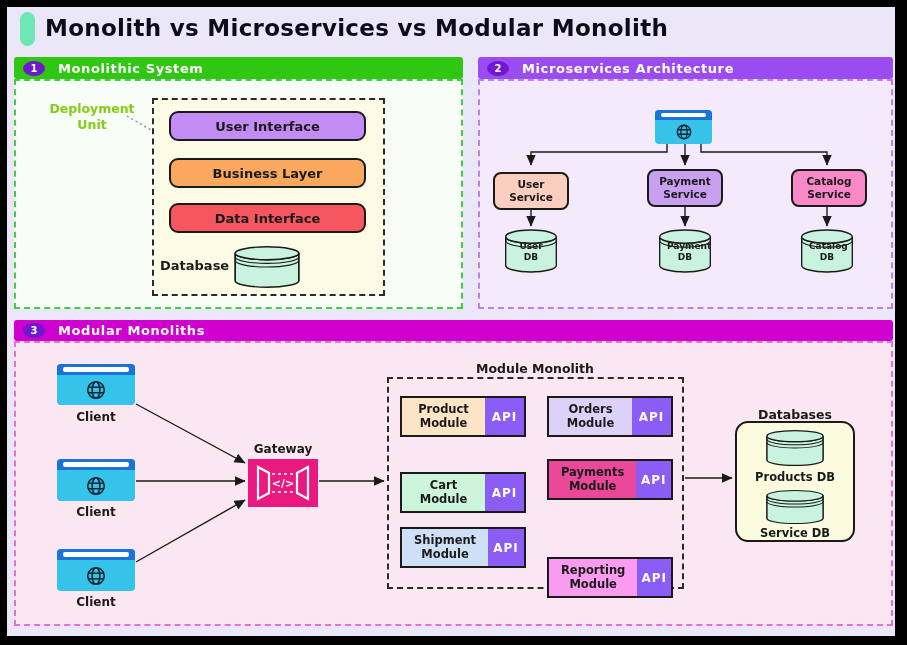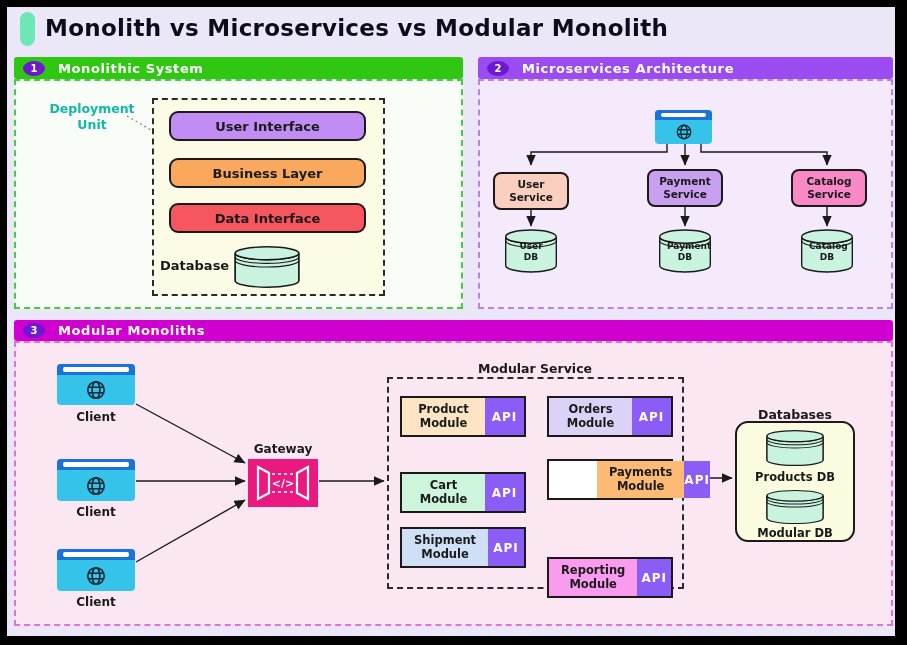--- a/index.html
+++ b/index.html
@@ -17,21 +17,21 @@
   .panel-heading { color:#fff; font-weight:bold; font-size:13px; letter-spacing:0.6px; margin-left:13px; white-space:nowrap; }
   .hdr1 { left:14px; top:57px; width:449px; height:22px; background:#2fc711; }
   .hdr2 { left:478px; top:57px; width:415px; height:22px; background:#9b4cf0; }
   .hdr3 { left:14px; top:320px; width:879px; height:21px; background:#cf00cf; }
 
   .body1 { left:14px; top:79px; width:449px; height:230px; background:#f8fdf8; border:2px dashed #3fcf3f; }
   .body2 { left:478px; top:79px; width:415px; height:230px; background:#f4eafc; border:2px dashed #bb80ee; }
   .body3 { left:14px; top:341px; width:879px; height:285px; background:#fbe7f1; border:2px dashed #e76fdc; }
 
   .deploy-box { left:152px; top:98px; width:233px; height:198px; background:#fcfce6; border:2px dashed #2a2a2a; }
-  .deploy-label { left:36px; top:101px; width:112px; text-align:center; font-size:12.5px; font-weight:bold; color:#14b8a6; line-height:1.25; }
+  .deploy-label { left:36px; top:101px; width:112px; text-align:center; font-size:12.5px; font-weight:bold; color:#84cc16; line-height:1.25; }
 
   .layer-box { position:absolute; left:169px; width:197px; height:30px; border:2px solid #1a1a1a; border-radius:9px; display:flex; align-items:center; justify-content:center; font-weight:bold; font-size:13px; color:#1a1a1a; }
   .lb-ui { top:111px; background:#c18cf4; }
   .lb-bl { top:158px; background:#f9a85e; }
   .lb-di { top:203px; background:#f6565e; }
 
   .db-label1 { left:160px; top:258px; font-size:13px; font-weight:bold; color:#1a1a1a; }
 
   .browser { position:absolute; border-radius:4px; background:#35c3ea; overflow:hidden; }
   .browser .bar { background:#1b72d8; position:relative; width:100%; }
@@ -53,21 +53,21 @@
 
   .mono-title { position:absolute; left:435px; top:361px; width:200px; text-align:center; font-size:12.5px; font-weight:bold; color:#1a1a1a; }
   .mono-box { position:absolute; left:387px; top:377px; width:297px; height:212px; border:2px dashed #2a2a2a; }
 
   .module { position:absolute; width:126px; height:41px; border:2px solid #1a1a1a; display:flex; background:#fff; }
   .module .mlabel { flex:1; display:flex; align-items:center; justify-content:center; text-align:center; font-size:11.5px; font-weight:bold; line-height:1.2; color:#1a1a1a; padding:0 12px; }
   .module .mapi { width:39px; background:#8b5cf6; color:#fff; display:flex; align-items:center; justify-content:center; font-weight:bold; font-size:12px; letter-spacing:1px; }
   .m-product   .mlabel { background:#fce4c4; }
   .m-orders    .mlabel { background:#dcd2f7; }
   .m-cart      .mlabel { background:#cdf5dc; }
-  .m-payments  .mlabel { background:#fdba74;margin-left:48px; }
+  .m-payments  .mlabel { background:#ec4899; }
   .m-shipment  .mlabel { background:#cfe0f6; }
   .m-reporting .mlabel { background:#f99cf0; }
 
   .dbs-title { position:absolute; left:735px; top:407px; width:120px; text-align:center; font-size:12.5px; font-weight:bold; color:#1a1a1a; }
   .dbs-box { position:absolute; left:735px; top:421px; width:120px; height:121px; background:#fbfbdf; border:2px solid #1a1a1a; border-radius:13px; }
   .dbs-name { position:absolute; width:120px; left:735px; text-align:center; font-size:11.5px; font-weight:bold; color:#1a1a1a; }
 
   .overlay { position:absolute; left:0; top:0; pointer-events:none; }
   .arrow { stroke:#1a1a1a; stroke-width:1.4; fill:none; marker-end:url(#ah); }
   .dotted { stroke:#888; stroke-width:1.3; stroke-dasharray:2,3; fill:none; }
@@ -232,21 +232,21 @@
   <div class="abs" style="left:248px; top:459px; width:70px; height:48px;">
     <svg viewBox="0 0 70 48" width="70" height="48">
       <rect x="0" y="0" width="70" height="48" fill="#ea1980"></rect>
       <path d="M10,8 L21,14 L21,34 L10,40 Z" fill="none" stroke="#fff" stroke-width="2.2"></path>
       <path d="M60,8 L49,14 L49,34 L60,40 Z" fill="none" stroke="#fff" stroke-width="2.2"></path>
       <path d="M24,15 H46 M24,33 H46" stroke="#fff" stroke-width="1.5" stroke-dasharray="3,3" fill="none"></path>
       <text x="35" y="28" text-anchor="middle" fill="#fff" font-size="11" font-weight="bold" font-family="DejaVu Sans, sans-serif">&lt;/&gt;</text>
     </svg>
   </div>
 
-  <div class="mono-title">Modular Service</div>
+  <div class="mono-title">Module Monolith</div>
   <div class="mono-box"></div>
 
   <div class="module m-product" style="left:400px; top:396px;">
     <div class="mlabel">Product Module</div>
     <div class="mapi">API</div>
   </div>
   <div class="module m-orders" style="left:547px; top:396px;">
     <div class="mlabel">Orders Module</div>
     <div class="mapi">API</div>
   </div>
@@ -279,14 +279,14 @@
   </div>
   <div class="dbs-name" style="top:470px;">Products DB</div>
   <div class="cyl-wrap" style="left:765px; top:489px; width:60px; height:36px;">
     <svg viewBox="0 0 64 48" preserveAspectRatio="none">
       <path d="M2,9 L2,39 A30,7 0 0 0 62,39 L62,9 A30,7 0 0 1 2,9 Z" fill="#c9f3de" stroke="#1a1a1a" stroke-width="1.6"></path>
       <ellipse cx="32" cy="9" rx="30" ry="7" fill="#c9f3de" stroke="#1a1a1a" stroke-width="1.6"></ellipse>
       <path d="M2,13 A30,7 0 0 0 62,13" fill="none" stroke="#1a1a1a" stroke-width="1.2"></path>
       <path d="M2,17 A30,7 0 0 0 62,17" fill="none" stroke="#1a1a1a" stroke-width="1.2"></path>
     </svg>
   </div>
-  <div class="dbs-name" style="top:526px;">Modular DB</div>
+  <div class="dbs-name" style="top:526px;">Service DB</div>
 </div>
 
 </body></html>

